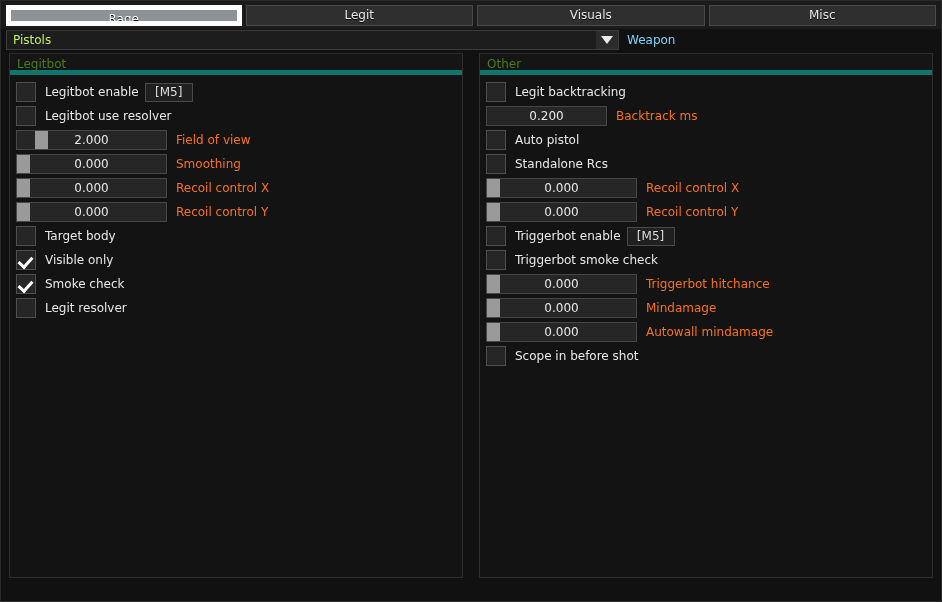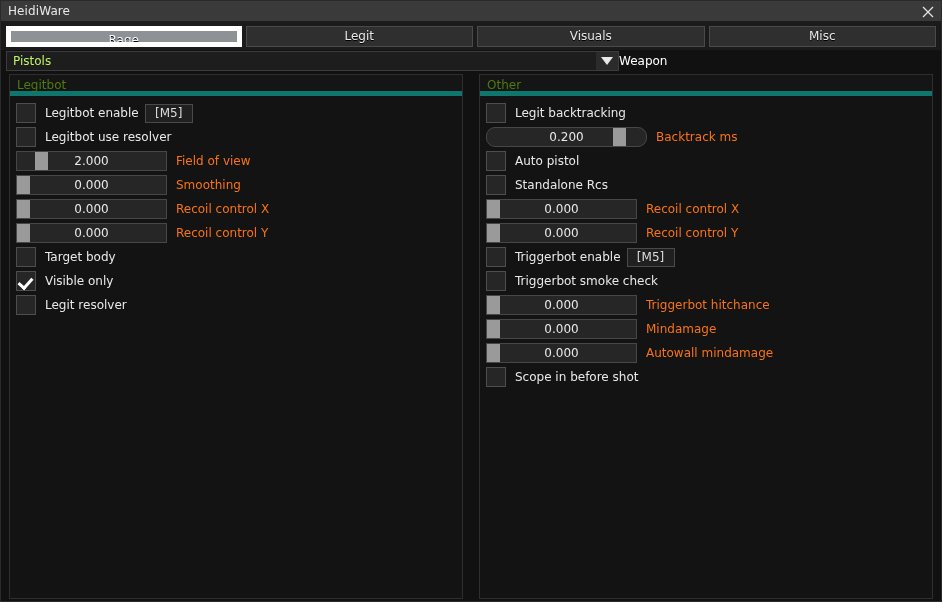--- a/index.html
+++ b/index.html
@@ -105,21 +105,22 @@
     width: 22px;
     height: 18px;
     display: flex;
     align-items: center;
     justify-content: center;
     background: #2b2b2b;
   }
   .combo-arrow svg { display: block; }
   .weapon-label {
     font-size: 12px;
-    color: #ffffff;
+    color: #7dd3fc;
+    margin-left: 8px;
     white-space: nowrap;
   }
 
   
   .panels {
     display: flex;
     gap: 16px;
     padding: 0 8px 0 8px;
     height: 525px;
   }
@@ -230,29 +231,20 @@
     color: #f97316;
     margin-left: 9px;
     white-space: nowrap;
   }
 </style>
 </head>
 <body>
 
 <div id="app">
 
-  <div class="titlebar">
-    <span class="title-text">HeidiWare</span>
-    <div class="close-btn">
-      <svg width="12" height="12" viewBox="0 0 12 12">
-        <line x1="1" y1="1" x2="11" y2="11" stroke="#e2e2e2" stroke-width="1.3"></line>
-        <line x1="11" y1="1" x2="1" y2="11" stroke="#e2e2e2" stroke-width="1.3"></line>
-      </svg>
-    </div>
-  </div>
 
   <div class="tabbar" id="tabbar">
       <div class="tab active">Rage</div>
       <div class="tab">Legit</div>
       <div class="tab">Visuals</div>
       <div class="tab">Misc</div>
     </div>
 
   <div class="weaponrow">
     <div class="combo">
@@ -309,34 +301,38 @@
           </div>
           <div class="row">
             <div class="cbox"></div>
             <span class="row-label">Target body</span>
           </div>
           <div class="row">
             <div class="cbox checked"></div>
             <span class="row-label">Visible only</span>
           </div>
           <div class="row">
+            <div class="cbox checked"></div>
+            <span class="row-label">Smoke check</span>
+          </div>
+          <div class="row">
             <div class="cbox"></div>
             <span class="row-label">Legit resolver</span>
           </div>
         </div>
     </div>
     <div class="panel">
       <div class="panel-header">Other</div>
       <div class="panel-body" id="right-body">
           <div class="row">
             <div class="cbox"></div>
             <span class="row-label">Legit backtracking</span>
           </div>
           <div class="row">
-            <div class="slider" style="width: 161px; border-radius: 9px;">
+            <div class="slider" style="width: 121px;">
               <div class="handle" style="left: 126px;"></div>
               <div class="sval">0.200</div>
             </div>
             <span class="slider-label">Backtrack ms</span>
           </div>
           <div class="row">
             <div class="cbox"></div>
             <span class="row-label">Auto pistol</span>
           </div>
           <div class="row">

